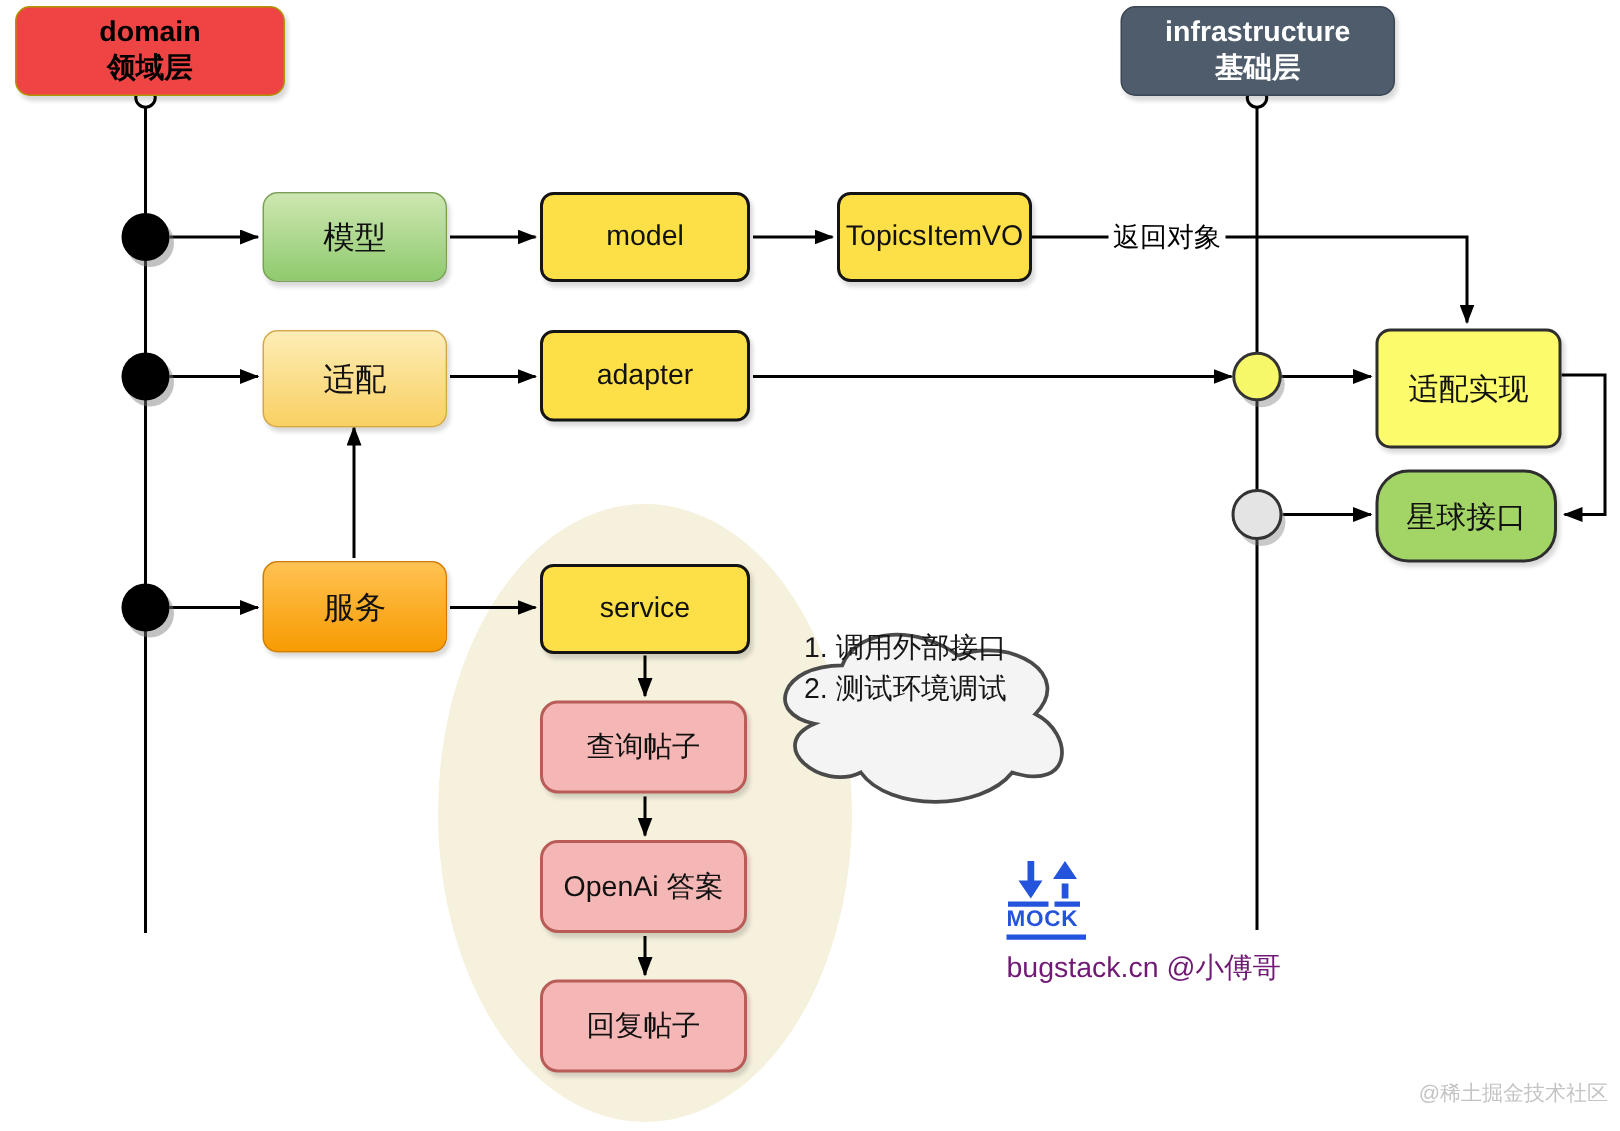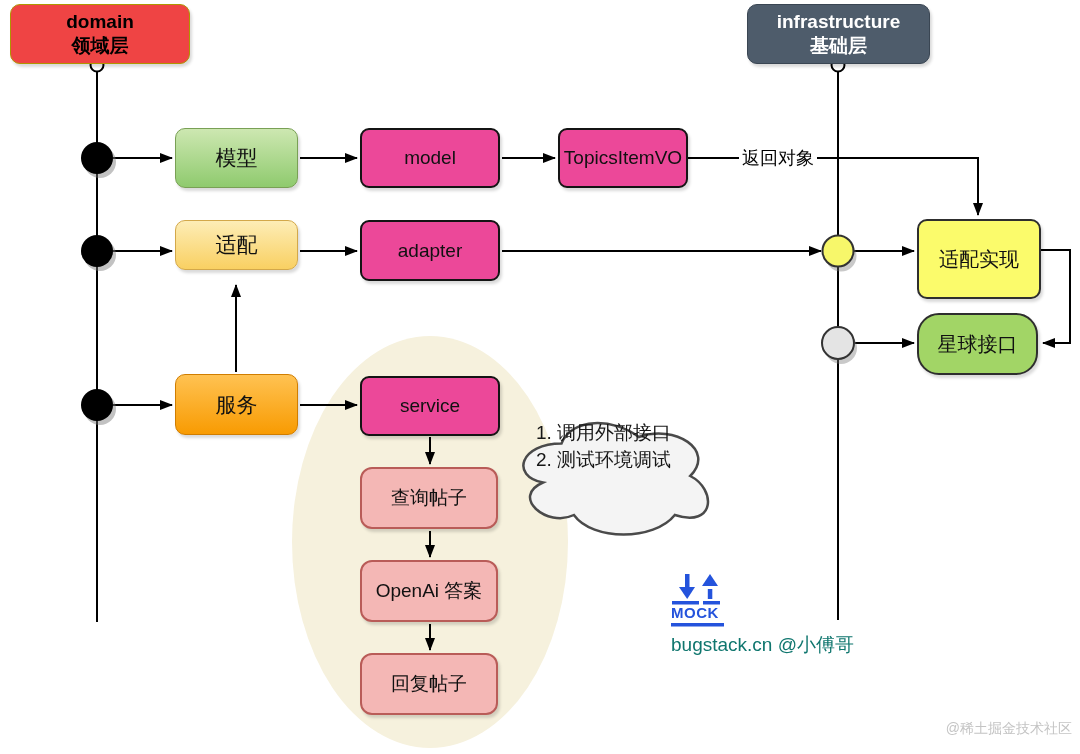--- a/index.html
+++ b/index.html
@@ -9,43 +9,43 @@
   }
   #shapes{position:absolute;left:0;top:0;z-index:1;}
   .node{
     position:absolute;z-index:2;display:flex;align-items:center;justify-content:center;
     text-align:center;box-sizing:border-box;box-shadow:2px 3px 3px rgba(0,0,0,0.15);
   }
   .hdr{border-radius:10px;font-size:19px;font-weight:600;line-height:1.25;flex-direction:column;}
   .hdr-domain{left:10px;top:4px;width:180px;height:60px;background:#ef4444;border:1px solid #b09500;color:#000;}
   .hdr-infra{left:747px;top:4px;width:183px;height:60px;background:#4e5c6b;border:1px solid #3a4653;color:#fff;}
   .n-green{left:175px;top:128px;width:123px;height:60px;background:linear-gradient(180deg,#cde7b1,#8fca6e);border:1.5px solid #79a055;border-radius:10px;font-size:21px;}
-  .n-yellow{left:175px;top:220px;width:123px;height:50px;background:linear-gradient(180deg,#fdedb6,#f9d062);border:1.5px solid #d3a84a;border-radius:10px;font-size:21px;}
+  .n-yellow{left:175px;top:220px;width:123px;height:65px;background:linear-gradient(180deg,#fdedb6,#f9d062);border:1.5px solid #d3a84a;border-radius:10px;font-size:21px;}
   .n-orange{left:175px;top:374px;width:123px;height:61px;background:linear-gradient(180deg,#ffc252,#f89b02);border:1.5px solid #d07d00;border-radius:10px;font-size:21px;}
-  .n-white{background:#ec4899;border:2px solid #141414;border-radius:9px;font-size:19px;}
+  .n-white{background:#fde047;border:2px solid #141414;border-radius:9px;font-size:19px;}
   .nw-model{left:360px;top:128px;width:140px;height:60px;}
   .nw-adapter{left:360px;top:220px;width:140px;height:61px;}
   .nw-service{left:360px;top:376px;width:140px;height:60px;}
   .nw-topics{left:558px;top:128px;width:130px;height:60px;}
   .n-byellow{left:917px;top:219px;width:124px;height:80px;background:#fbfb6b;border:2px solid #2e2e2e;border-radius:10px;font-size:20px;}
   .n-lgreen{left:917px;top:313px;width:121px;height:62px;background:#a2d566;border:2px solid #2e2e2e;border-radius:22px;font-size:20px;}
   .n-pink{background:#f4b7b5;border:2px solid #b95c58;border-radius:12px;font-size:19px;width:138px;height:62px;left:360px;align-items:center;}
   .np-1{top:467px;} .np-2{top:560px;} .np-3{top:653px;}
   .edge-label{
     position:absolute;z-index:2;left:739px;top:146px;background:#fff;padding:0 3px;
     font-size:18px;color:#000;
   }
   .cloud-text{
     position:absolute;z-index:2;left:536px;top:419px;width:150px;font-size:19px;line-height:27px;color:#161616;
   }
   .mock-label{
     position:absolute;z-index:2;left:671px;top:604px;width:54px;text-align:left;
     font-size:15px;font-weight:bold;letter-spacing:0.5px;color:#2453dc;
   }
-  .credit{position:absolute;z-index:2;left:671px;top:632px;font-size:19px;color:#0f766e;text-align:center;}
+  .credit{position:absolute;z-index:2;left:671px;top:632px;font-size:19px;color:#701a75;text-align:center;}
   .watermark{position:absolute;z-index:2;right:8px;top:720px;font-size:14px;color:#c4c4c4;}
 </style>
 </head>
 <body>
 
 <div id="stage">
 
   <svg id="shapes" width="1080" height="754" viewBox="0 0 1080 754">
     <defs>
       <marker id="arr" markerWidth="6.5" markerHeight="5" refX="6" refY="2.5" orient="auto" markerUnits="strokeWidth">

